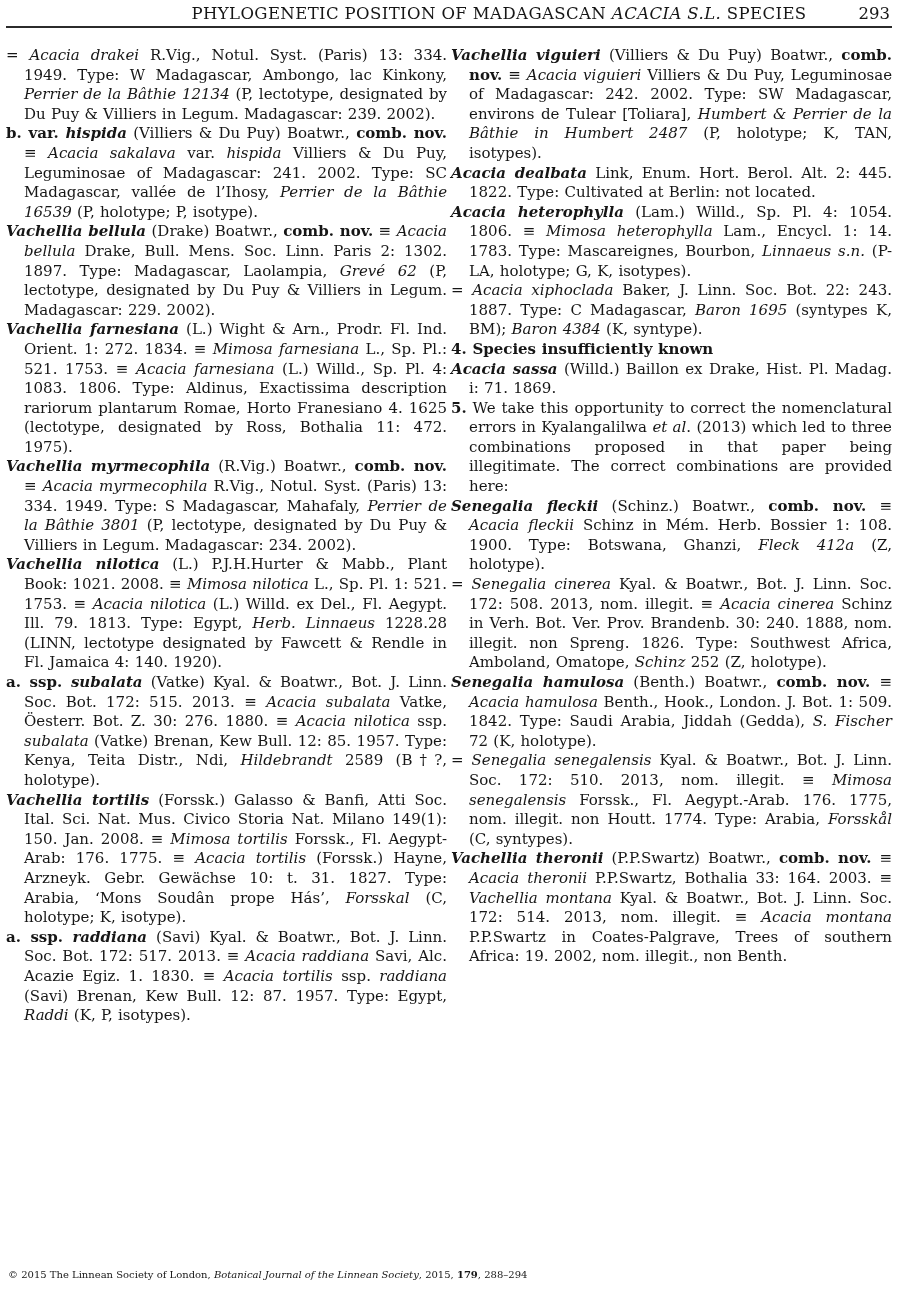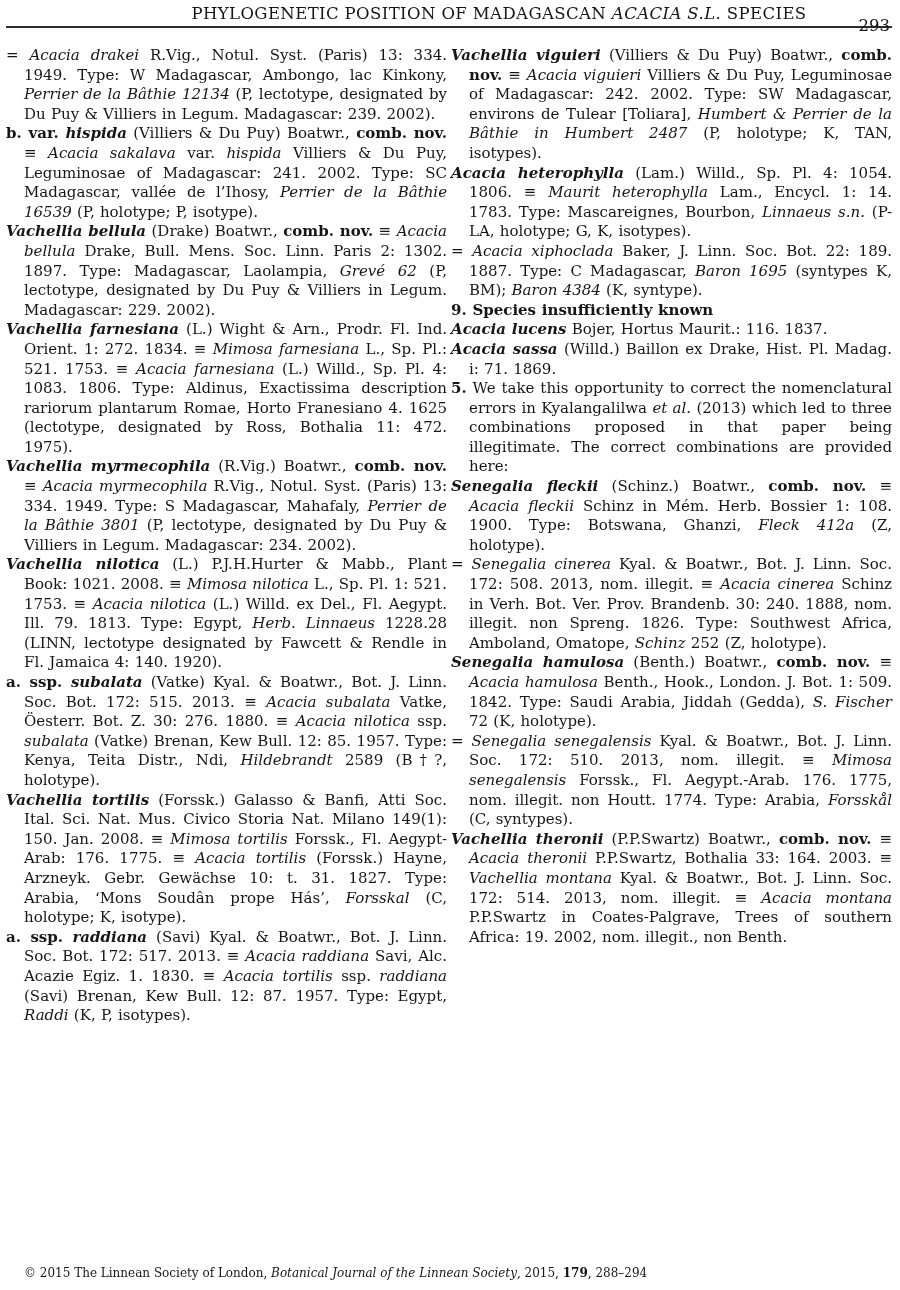--- a/index.html
+++ b/index.html
@@ -29,21 +29,21 @@
     right: 50px;
     top: 0;
     text-align: center;
     font-size: 16.5px;
     letter-spacing: 0.4px;
     white-space: nowrap;
   }
   .running-page-number {
     position: absolute;
     right: 2px;
-    top: 12px;
+    top: 0;
     font-size: 16.5px;
   }
   
   .columns {
     display: flex;
     gap: 4px;
   }
   .col { flex: 1 1 0; min-width: 0; }
   p.entry {
     margin: 0;
@@ -54,23 +54,23 @@
     text-indent: -18px;
     word-spacing: 0.5px;
   }
   .seg-n { font-style: normal; font-weight: normal; }
   .seg-i { font-style: italic; }
   .seg-b { font-weight: bold; }
   .seg-bi { font-weight: bold; font-style: italic; }
   
   .footer {
     position: absolute;
-    left: 24px;
+    left: 8px;
     bottom: 10px;
-    font-size: 12px;
+    font-size: 10px;
     white-space: nowrap;
   }
 </style>
 </head>
 <body>
 
 <div class="page">
 
   <div class="running-head">
     <span class="running-title"><span class="seg-n">PHYLOGENETIC POSITION OF MADAGASCAN </span><span class="seg-i">ACACIA S.L.</span><span class="seg-n"> SPECIES</span></span>
@@ -84,24 +84,24 @@
         <p class="entry"><span class="seg-bi">Vachellia bellula</span><span class="seg-n"> (Drake) Boatwr., </span><span class="seg-b">comb. nov.</span><span class="seg-n"> ≡ </span><span class="seg-i">Acacia bellula</span><span class="seg-n"> Drake, Bull. Mens. Soc. Linn. Paris 2: 1302. 1897. Type: Madagascar, Laolampia, </span><span class="seg-i">Grevé 62</span><span class="seg-n"> (P, lectotype, designated by Du Puy &amp; Villiers in Legum. Madagascar: 229. 2002).</span></p>
         <p class="entry"><span class="seg-bi">Vachellia farnesiana</span><span class="seg-n"> (L.) Wight &amp; Arn., Prodr. Fl. Ind. Orient. 1: 272. 1834. ≡ </span><span class="seg-i">Mimosa farnesiana</span><span class="seg-n"> L., Sp. Pl.: 521. 1753. ≡ </span><span class="seg-i">Acacia farnesiana</span><span class="seg-n"> (L.) Willd., Sp. Pl. 4: 1083. 1806. Type: Aldinus, Exactissima description rariorum plantarum Romae, Horto Franesiano 4. 1625 (lectotype, designated by Ross, Bothalia 11: 472. 1975).</span></p>
         <p class="entry"><span class="seg-bi">Vachellia myrmecophila</span><span class="seg-n"> (R.Vig.) Boatwr., </span><span class="seg-b">comb. nov.</span><span class="seg-n"> ≡ </span><span class="seg-i">Acacia myrmecophila</span><span class="seg-n"> R.Vig., Notul. Syst. (Paris) 13: 334. 1949. Type: S Madagascar, Mahafaly, </span><span class="seg-i">Perrier de la Bâthie 3801</span><span class="seg-n"> (P, lectotype, designated by Du Puy &amp; Villiers in Legum. Madagascar: 234. 2002).</span></p>
         <p class="entry"><span class="seg-bi">Vachellia nilotica</span><span class="seg-n"> (L.) P.J.H.Hurter &amp; Mabb., Plant Book: 1021. 2008. ≡ </span><span class="seg-i">Mimosa nilotica</span><span class="seg-n"> L., Sp. Pl. 1: 521. 1753. ≡ </span><span class="seg-i">Acacia nilotica</span><span class="seg-n"> (L.) Willd. ex Del., Fl. Aegypt. Ill. 79. 1813. Type: Egypt, </span><span class="seg-i">Herb. Linnaeus</span><span class="seg-n"> 1228.28 (LINN, lectotype designated by Fawcett &amp; Rendle in Fl. Jamaica 4: 140. 1920).</span></p>
         <p class="entry"><span class="seg-b">a. ssp. </span><span class="seg-bi">subalata</span><span class="seg-n"> (Vatke) Kyal. &amp; Boatwr., Bot. J. Linn. Soc. Bot. 172: 515. 2013. ≡ </span><span class="seg-i">Acacia subalata</span><span class="seg-n"> Vatke, Öesterr. Bot. Z. 30: 276. 1880. ≡ </span><span class="seg-i">Acacia nilotica</span><span class="seg-n"> ssp. </span><span class="seg-i">subalata</span><span class="seg-n"> (Vatke) Brenan, Kew Bull. 12: 85. 1957. Type: Kenya, Teita Distr., Ndi, </span><span class="seg-i">Hildebrandt</span><span class="seg-n"> 2589 (B†?, holotype).</span></p>
         <p class="entry"><span class="seg-bi">Vachellia tortilis</span><span class="seg-n"> (Forssk.) Galasso &amp; Banfi, Atti Soc. Ital. Sci. Nat. Mus. Civico Storia Nat. Milano 149(1): 150. Jan. 2008. ≡ </span><span class="seg-i">Mimosa tortilis</span><span class="seg-n"> Forssk., Fl. Aegypt-Arab: 176. 1775. ≡ </span><span class="seg-i">Acacia tortilis</span><span class="seg-n"> (Forssk.) Hayne, Arzneyk. Gebr. Gewächse 10: t. 31. 1827. Type: Arabia, ‘Mons Soudân prope Hás’, </span><span class="seg-i">Forsskal</span><span class="seg-n"> (C, holotype; K, isotype).</span></p>
         <p class="entry"><span class="seg-b">a. ssp. </span><span class="seg-bi">raddiana</span><span class="seg-n"> (Savi) Kyal. &amp; Boatwr., Bot. J. Linn. Soc. Bot. 172: 517. 2013. ≡ </span><span class="seg-i">Acacia raddiana</span><span class="seg-n"> Savi, Alc. Acazie Egiz. 1. 1830. ≡ </span><span class="seg-i">Acacia tortilis</span><span class="seg-n"> ssp. </span><span class="seg-i">raddiana</span><span class="seg-n"> (Savi) Brenan, Kew Bull. 12: 87. 1957. Type: Egypt, </span><span class="seg-i">Raddi</span><span class="seg-n"> (K, P, isotypes).</span></p>
       </div>
     <div class="col">
         <p class="entry"><span class="seg-bi">Vachellia viguieri</span><span class="seg-n"> (Villiers &amp; Du Puy) Boatwr., </span><span class="seg-b">comb. nov.</span><span class="seg-n"> ≡ </span><span class="seg-i">Acacia viguieri</span><span class="seg-n"> Villiers &amp; Du Puy, Leguminosae of Madagascar: 242. 2002. Type: SW Madagascar, environs de Tulear [Toliara], </span><span class="seg-i">Humbert &amp; Perrier de la Bâthie in Humbert 2487</span><span class="seg-n"> (P, holotype; K, TAN, isotypes).</span></p>
-        <p class="entry"><span class="seg-bi">Acacia heterophylla</span><span class="seg-n"> (Lam.) Willd., Sp. Pl. 4: 1054. 1806. ≡ </span><span class="seg-i">Maurit heterophylla</span><span class="seg-n"> Lam., Encycl. 1: 14. 1783. Type: Mascareignes, Bourbon, </span><span class="seg-i">Linnaeus s.n.</span><span class="seg-n"> (P-LA, holotype; G, K, isotypes).</span></p>
-        <p class="entry"><span class="seg-n">= </span><span class="seg-i">Acacia xiphoclada</span><span class="seg-n"> Baker, J. Linn. Soc. Bot. 22: 189. 1887. Type: C Madagascar, </span><span class="seg-i">Baron 1695</span><span class="seg-n"> (syntypes K, BM); </span><span class="seg-i">Baron 4384</span><span class="seg-n"> (K, syntype).</span></p>
-        <p class="entry"><span class="seg-b">9. Species insufficiently known</span></p>
-        <p class="entry"><span class="seg-bi">Acacia lucens</span><span class="seg-n"> Bojer, Hortus Maurit.: 116. 1837.</span></p>
+        <p class="entry"><span class="seg-bi">Acacia dealbata</span><span class="seg-n"> Link, Enum. Hort. Berol. Alt. 2: 445. 1822. Type: Cultivated at Berlin: not located.</span></p>
+        <p class="entry"><span class="seg-bi">Acacia heterophylla</span><span class="seg-n"> (Lam.) Willd., Sp. Pl. 4: 1054. 1806. ≡ </span><span class="seg-i">Mimosa heterophylla</span><span class="seg-n"> Lam., Encycl. 1: 14. 1783. Type: Mascareignes, Bourbon, </span><span class="seg-i">Linnaeus s.n.</span><span class="seg-n"> (P-LA, holotype; G, K, isotypes).</span></p>
+        <p class="entry"><span class="seg-n">= </span><span class="seg-i">Acacia xiphoclada</span><span class="seg-n"> Baker, J. Linn. Soc. Bot. 22: 243. 1887. Type: C Madagascar, </span><span class="seg-i">Baron 1695</span><span class="seg-n"> (syntypes K, BM); </span><span class="seg-i">Baron 4384</span><span class="seg-n"> (K, syntype).</span></p>
+        <p class="entry"><span class="seg-b">4. Species insufficiently known</span></p>
         <p class="entry"><span class="seg-bi">Acacia sassa</span><span class="seg-n"> (Willd.) Baillon ex Drake, Hist. Pl. Madag. i: 71. 1869.</span></p>
         <p class="entry"><span class="seg-b">5.</span><span class="seg-n"> We take this opportunity to correct the nomenclatural errors in Kyalangalilwa </span><span class="seg-i">et al</span><span class="seg-n">. (2013) which led to three combinations proposed in that paper being illegitimate. The correct combinations are provided here:</span></p>
         <p class="entry"><span class="seg-bi">Senegalia fleckii</span><span class="seg-n"> (Schinz.) Boatwr., </span><span class="seg-b">comb. nov.</span><span class="seg-n"> ≡ </span><span class="seg-i">Acacia fleckii</span><span class="seg-n"> Schinz in Mém. Herb. Bossier 1: 108. 1900. Type: Botswana, Ghanzi, </span><span class="seg-i">Fleck 412a</span><span class="seg-n"> (Z, holotype).</span></p>
         <p class="entry"><span class="seg-n">= </span><span class="seg-i">Senegalia cinerea</span><span class="seg-n"> Kyal. &amp; Boatwr., Bot. J. Linn. Soc. 172: 508. 2013, nom. illegit. ≡ </span><span class="seg-i">Acacia cinerea</span><span class="seg-n"> Schinz in Verh. Bot. Ver. Prov. Brandenb. 30: 240. 1888, nom. illegit. non Spreng. 1826. Type: Southwest Africa, Amboland, Omatope, </span><span class="seg-i">Schinz</span><span class="seg-n"> 252 (Z, holotype).</span></p>
         <p class="entry"><span class="seg-bi">Senegalia hamulosa</span><span class="seg-n"> (Benth.) Boatwr., </span><span class="seg-b">comb. nov.</span><span class="seg-n"> ≡ </span><span class="seg-i">Acacia hamulosa</span><span class="seg-n"> Benth., Hook., London. J. Bot. 1: 509. 1842. Type: Saudi Arabia, Jiddah (Gedda), </span><span class="seg-i">S. Fischer</span><span class="seg-n"> 72 (K, holotype).</span></p>
         <p class="entry"><span class="seg-n">= </span><span class="seg-i">Senegalia senegalensis</span><span class="seg-n"> Kyal. &amp; Boatwr., Bot. J. Linn. Soc. 172: 510. 2013, nom. illegit. ≡ </span><span class="seg-i">Mimosa senegalensis</span><span class="seg-n"> Forssk., Fl. Aegypt.-Arab. 176. 1775, nom. illegit. non Houtt. 1774. Type: Arabia, </span><span class="seg-i">Forsskål</span><span class="seg-n"> (C, syntypes).</span></p>
         <p class="entry"><span class="seg-bi">Vachellia theronii</span><span class="seg-n"> (P.P.Swartz) Boatwr., </span><span class="seg-b">comb. nov.</span><span class="seg-n"> ≡ </span><span class="seg-i">Acacia theronii</span><span class="seg-n"> P.P.Swartz, Bothalia 33: 164. 2003. ≡ </span><span class="seg-i">Vachellia montana</span><span class="seg-n"> Kyal. &amp; Boatwr., Bot. J. Linn. Soc. 172: 514. 2013, nom. illegit. ≡ </span><span class="seg-i">Acacia montana</span><span class="seg-n"> P.P.Swartz in Coates-Palgrave, Trees of southern Africa: 19. 2002, nom. illegit., non Benth.</span></p>
       </div>
   </div>
 

